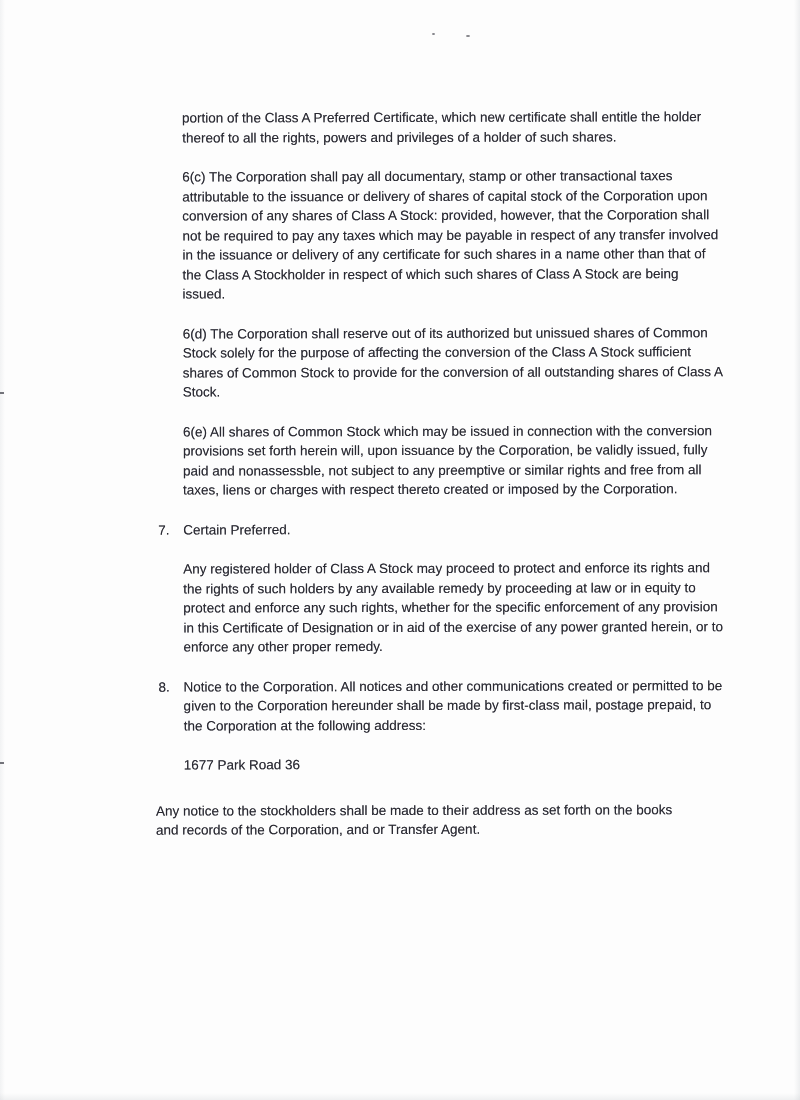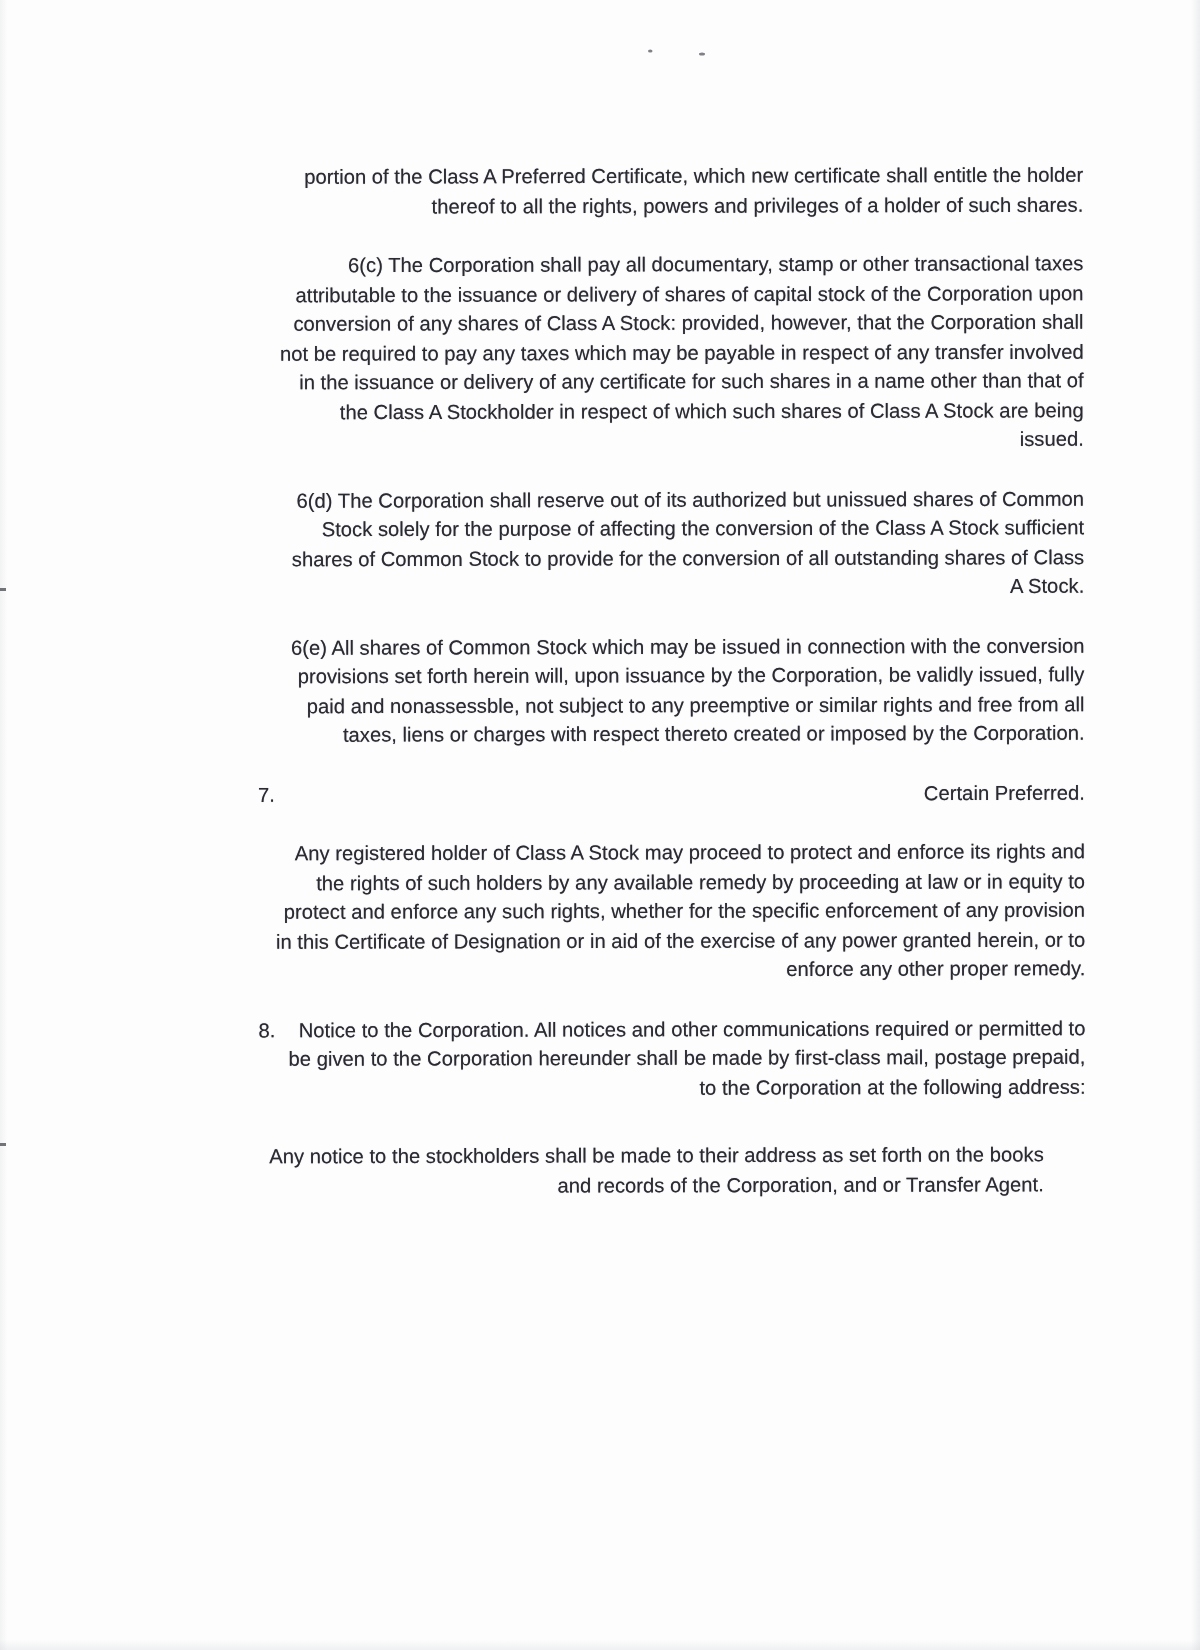--- a/index.html
+++ b/index.html
@@ -12,21 +12,20 @@
     position: relative;
     width: 800px;
     height: 1100px;
     background:
       linear-gradient(to left, rgba(190,195,200,0.25) 0px, rgba(190,195,200,0) 6px),
       linear-gradient(to top, rgba(190,195,200,0.22) 0px, rgba(190,195,200,0) 7px),
       linear-gradient(to right, rgba(190,195,200,0.18) 0px, rgba(190,195,200,0) 5px),
       #fdfdfd;
     overflow: hidden;
     color: #2a2a33;
-    text-align: right;
   }
   .content {
     position: absolute;
     top: 108px;
     left: 0;
     width: 800px;
     transform: rotate(-0.15deg);
     font-size: 13.5px;
     line-height: 19.5px;
     text-shadow: 0 0 0.5px rgba(42,42,51,0.55);
@@ -99,22 +98,23 @@
 
     <div class="numbered">
       <span class="num">7.</span>
       <span class="body">Certain Preferred.</span>
     </div>
 
     <p class="para">Any registered holder of Class A Stock may proceed to protect and enforce its rights and the rights of such holders by any available remedy by proceeding at law or in equity to protect and enforce any such rights, whether for the specific enforcement of any provision in this Certificate of Designation or in aid of the exercise of any power granted herein, or to enforce any other proper remedy.</p>
 
     <div class="numbered">
       <span class="num">8.</span>
-      <span class="body">Notice to the Corporation.  All notices and other communications required or permitted to be given to the Corporation hereunder shall be made by first-class mail, postage prepaid, to the Corporation at the following address:</span>
+      <span class="body">Notice to the Corporation.  All notices and other communications created or permitted to be given to the Corporation hereunder shall be made by first-class mail, postage prepaid, to the Corporation at the following address:</span>
     </div>
 
     <div class="address">
+      <div>1677 Park Road 36</div>
     </div>
 
     <p class="closing">Any notice to the stockholders shall be made to their address as set forth on the books and records of the Corporation, and or Transfer Agent.</p>
 
   </div>
 </div>
 
 </body></html>

